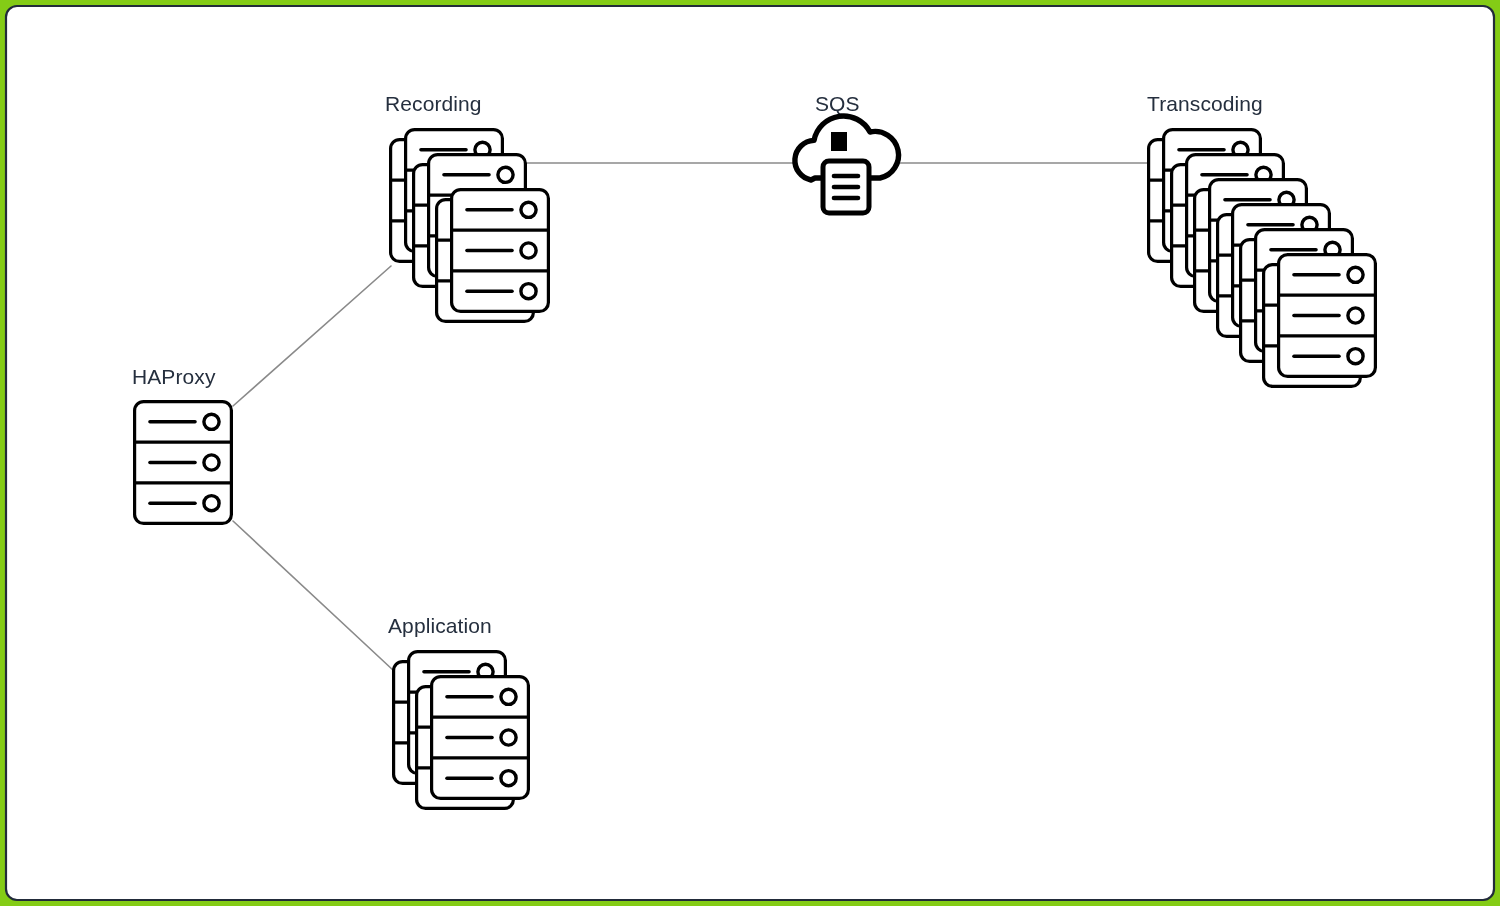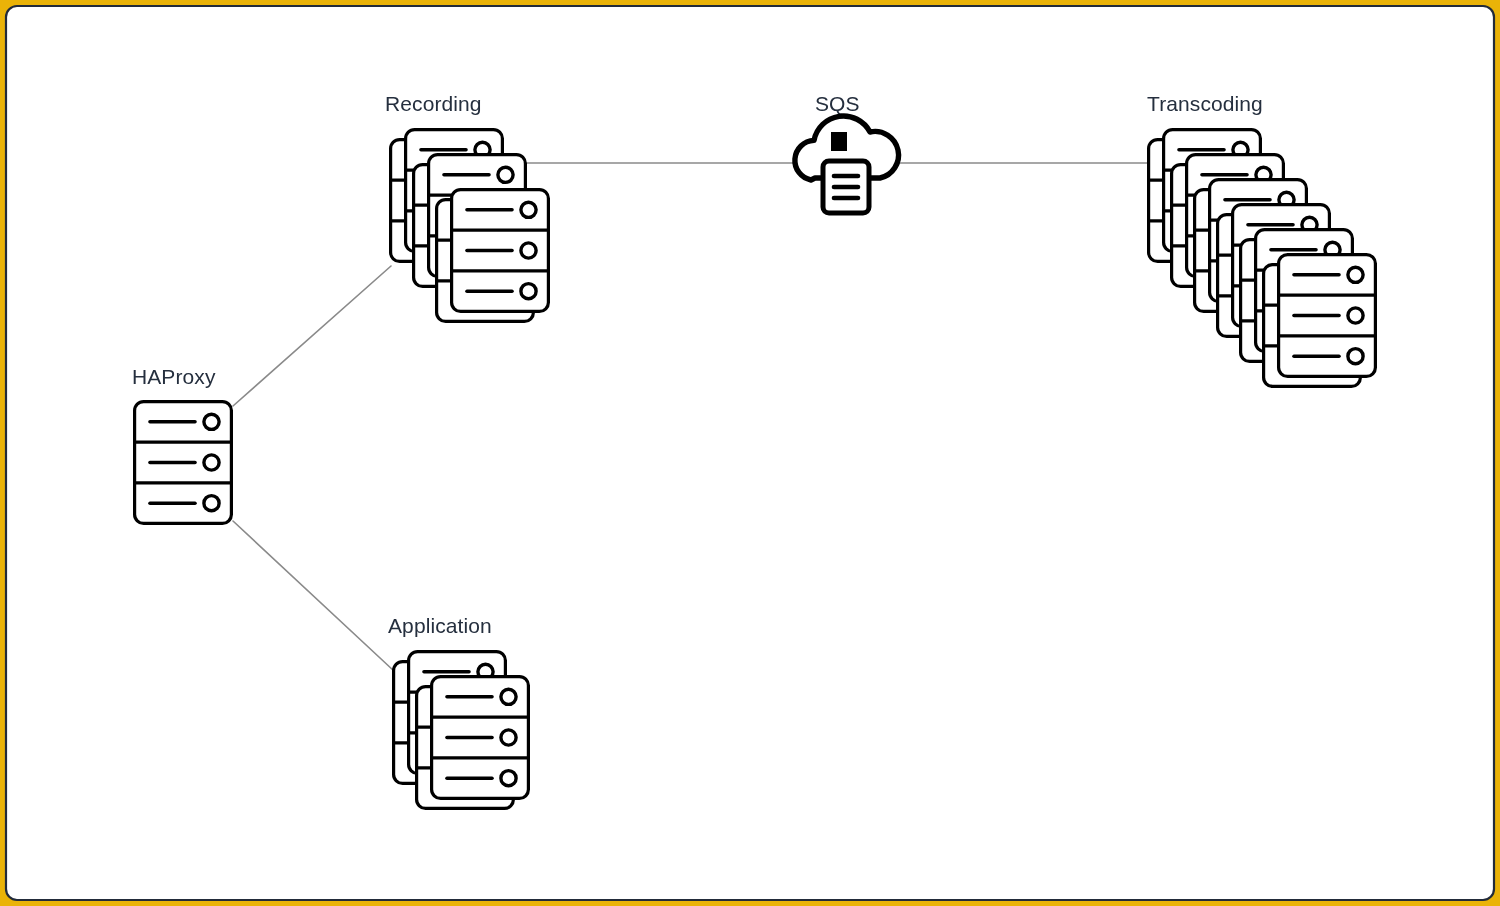--- a/index.html
+++ b/index.html
@@ -9,21 +9,21 @@
     background: #ffffff;
   }
   body {
     font-family: "Liberation Sans", sans-serif;
   }
   #canvas-root {
     position: relative;
     width: 1500px;
     height: 906px;
     overflow: hidden;
-    background: #eab308;
+    background: #84cc16;
   }
   #diagram-svg {
     display: block;
     width: 1500px;
     height: 906px;
   }
   .node-label {
     font-family: "Liberation Sans", sans-serif;
     font-size: 21px;
     fill: #252f3e;

